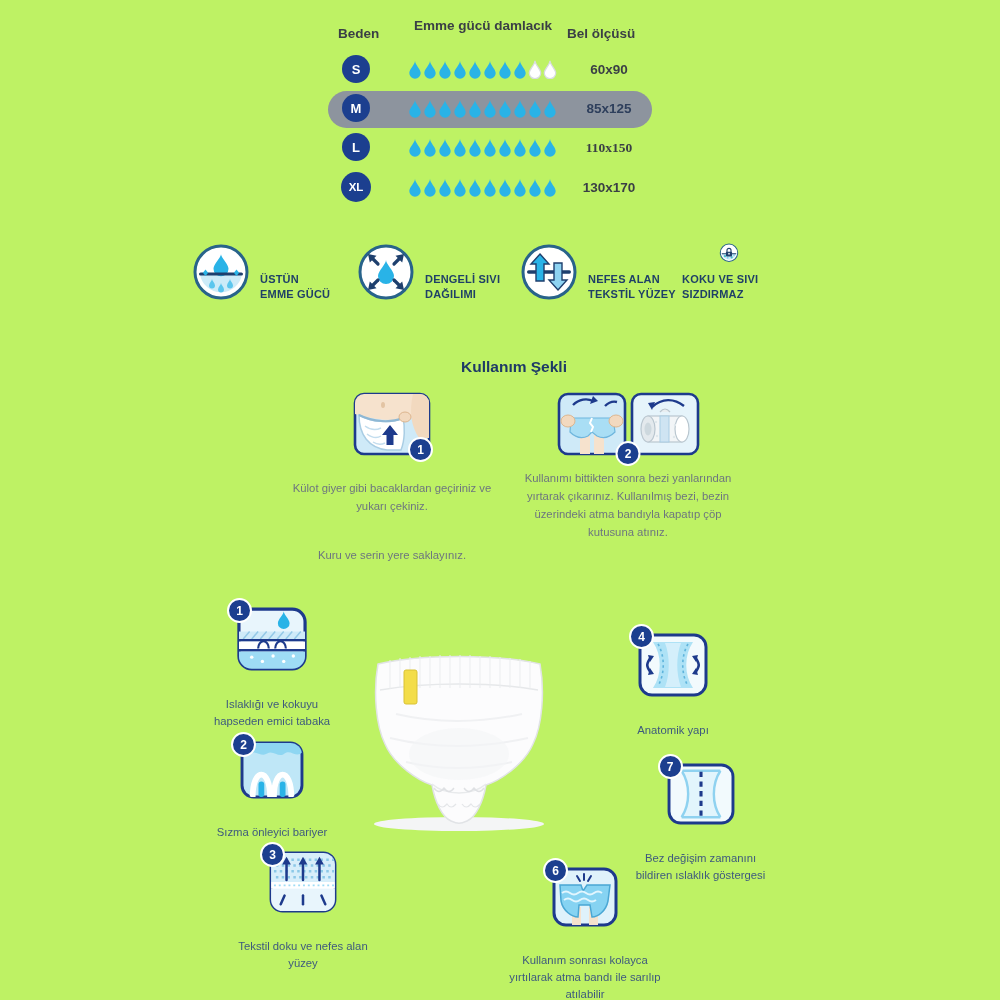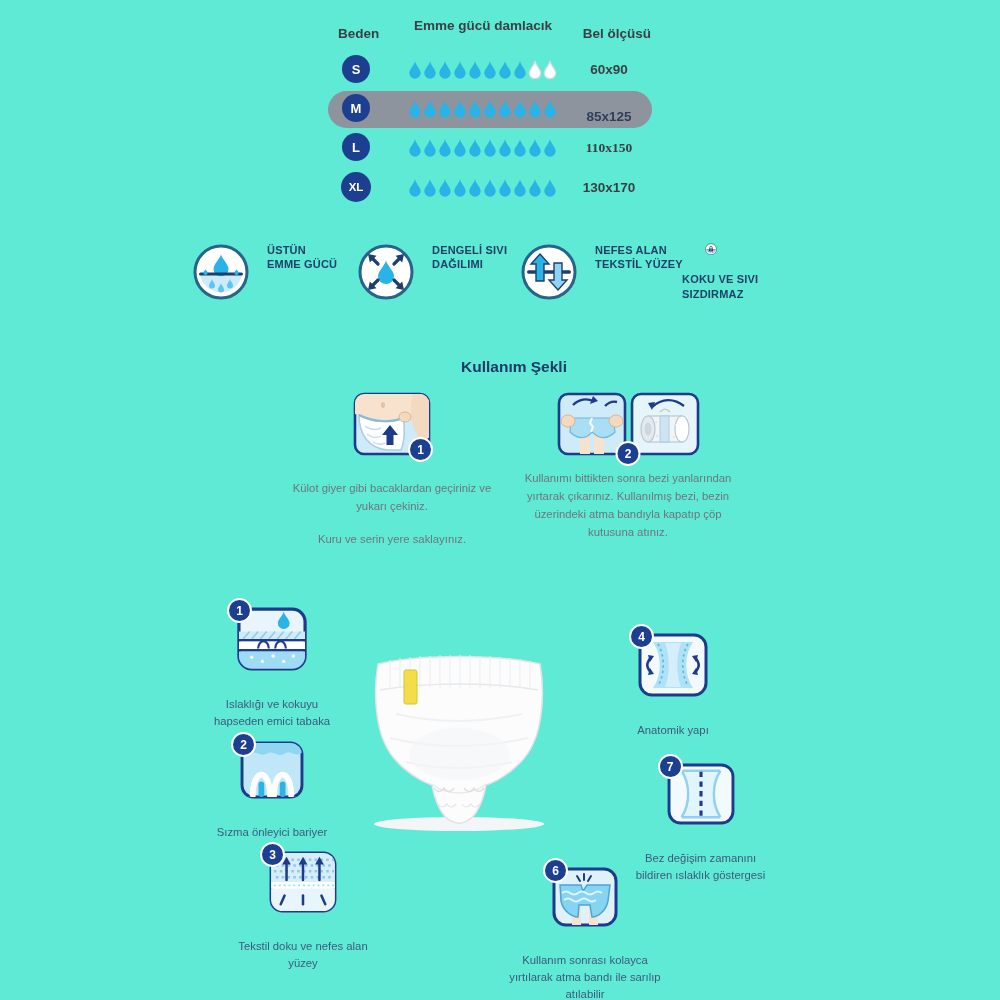--- a/index.html
+++ b/index.html
@@ -1,40 +1,40 @@
 <!DOCTYPE html>
 <html><head>
 <meta charset="utf-8">
 <style>
   html,body{margin:0;padding:0;background:#fff;}
-  .page{position:relative;width:1000px;height:1000px;background:#5eead4;overflow:hidden;
+  .page{position:relative;width:1000px;height:1000px;background:#bef264;overflow:hidden;
         font-family:"Liberation Sans","DejaVu Sans",sans-serif;}
   .abs{position:absolute;}
 
   
   .th{position:absolute;font-size:13.5px;font-weight:700;color:#3a3f45;}
   .pill{position:absolute;left:328px;top:91px;width:324px;height:37px;border-radius:19px;background:#8d949e;}
   .tbadge{position:absolute;width:28px;height:28px;border-radius:50%;background:#1c3f8f;color:#fff;
           display:flex;align-items:center;justify-content:center;font-weight:700;font-size:13px;}
   .tbadge.xl{width:30px;height:30px;font-size:11.5px;}
   .droprow{position:absolute;left:408px;width:154px;height:19px;display:flex;gap:1px;align-items:flex-end;}
   .drop{width:14px;height:19px;flex:0 0 auto;display:block;}
   .waist{position:absolute;left:567px;width:84px;text-align:center;font-size:13.5px;font-weight:700;color:#3a3f45;line-height:17px;}
-  .waist.hl{color:#2e3f5c;margin-top:8px;}
+  .waist.hl{color:#2e3f5c;}
 
   
-  .benefit{position:absolute;top:243px;height:58px;display:flex;align-items:flex-start;gap:17px;}
+  .benefit{position:absolute;top:243px;height:58px;display:flex;align-items:flex-end;gap:10px;}
   .benefit .lbl{font-size:11px;font-weight:700;color:#1f4067;line-height:1.3;letter-spacing:.2px;}
 
   
   .usage-title{position:absolute;left:0;top:345px;width:1000px;padding-left:28px;box-sizing:border-box;
                text-align:center;font-size:15.5px;font-weight:700;color:#1e3a66;}
   .step{position:absolute;text-align:center;}
   .step p{margin:0;font-size:11.3px;color:#6d767f;line-height:1.6;}
-  .step .p2{margin-top:15px;}
+  .step .p2{margin-top:31px;}
   .illu{position:relative;display:inline-block;}
   .nbadge{width:21px;height:21px;border-radius:50%;background:#1c3f8f;border:2px solid #fff;color:#fff;
           display:flex;align-items:center;justify-content:center;font-size:12px;font-weight:700;box-sizing:content-box;}
   .illu .nbadge{position:absolute;}
   .step1-badge{right:-2px;bottom:-2px;}
   .step2-badge{left:50%;transform:translateX(-50%);bottom:-6px;}
 
   
   .pf{position:absolute;text-align:center;}
   .pf .iconwrap{position:relative;display:inline-block;}
@@ -42,21 +42,21 @@
   .pf .cap{margin-top:21px;font-size:11.3px;font-weight:500;color:#3e5a7e;line-height:1.5;}
 </style>
 </head>
 <body>
 
 <div class="page">
 
   <section>
     <div class="th" style="left:338px;top:26px;">Beden</div>
     <div class="th" style="left:404px;top:18px;width:158px;text-align:center;">Emme gücü damlacık</div>
-    <div class="th" style="left:567px;top:26px;width:84px;text-align:right;">Bel ölçüsü</div>
+    <div class="th" style="left:567px;top:26px;width:84px;text-align:left;">Bel ölçüsü</div>
 
     <div class="pill"></div>
 
     <div class="tbadge" style="left:342px;top:55px;">S</div>
     <div class="droprow" style="top:60px;">
         <svg class="drop" viewBox="0 0 22 30">
           <path d="M11 1C11 7 2 14.5 2 20.5a9 9 0 0 0 18 0C20 14.5 11 7 11 1Z" fill="#29b3e7"></path>
         </svg>
         <svg class="drop" viewBox="0 0 22 30">
           <path d="M11 1C11 7 2 14.5 2 20.5a9 9 0 0 0 18 0C20 14.5 11 7 11 1Z" fill="#29b3e7"></path>

